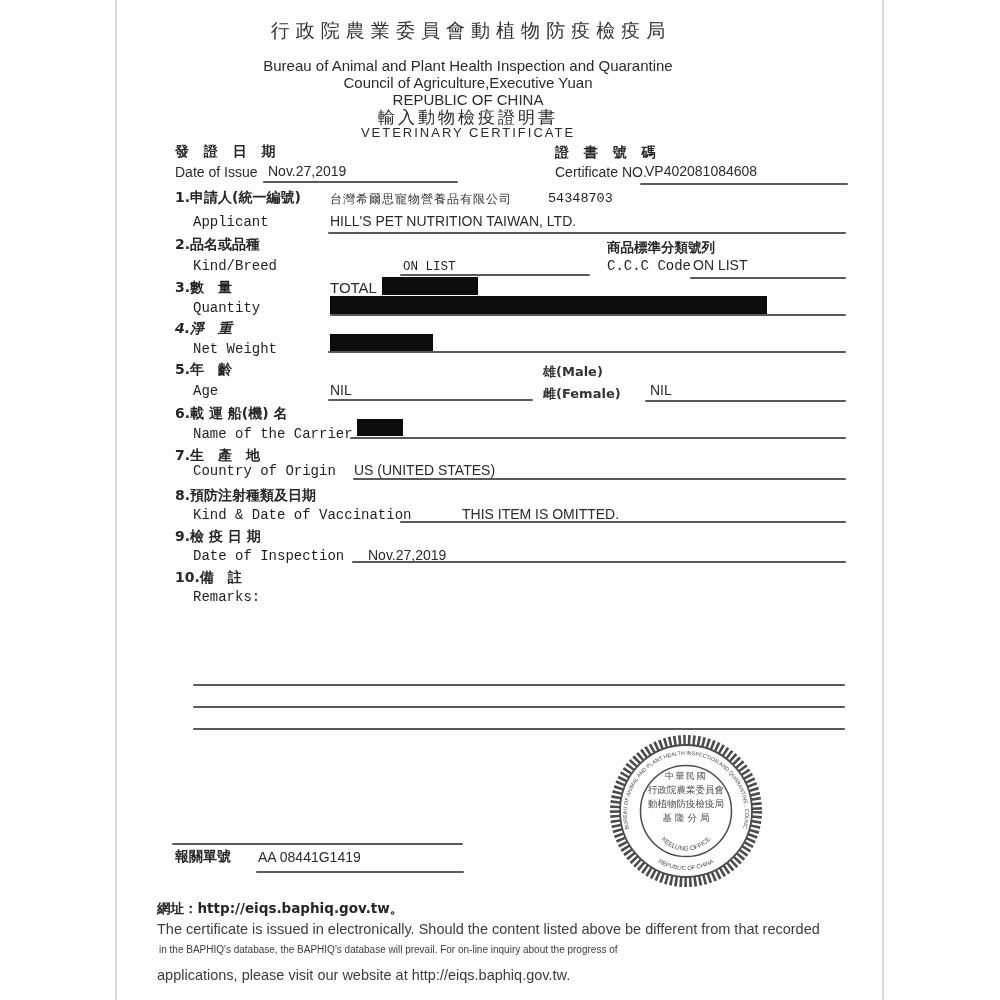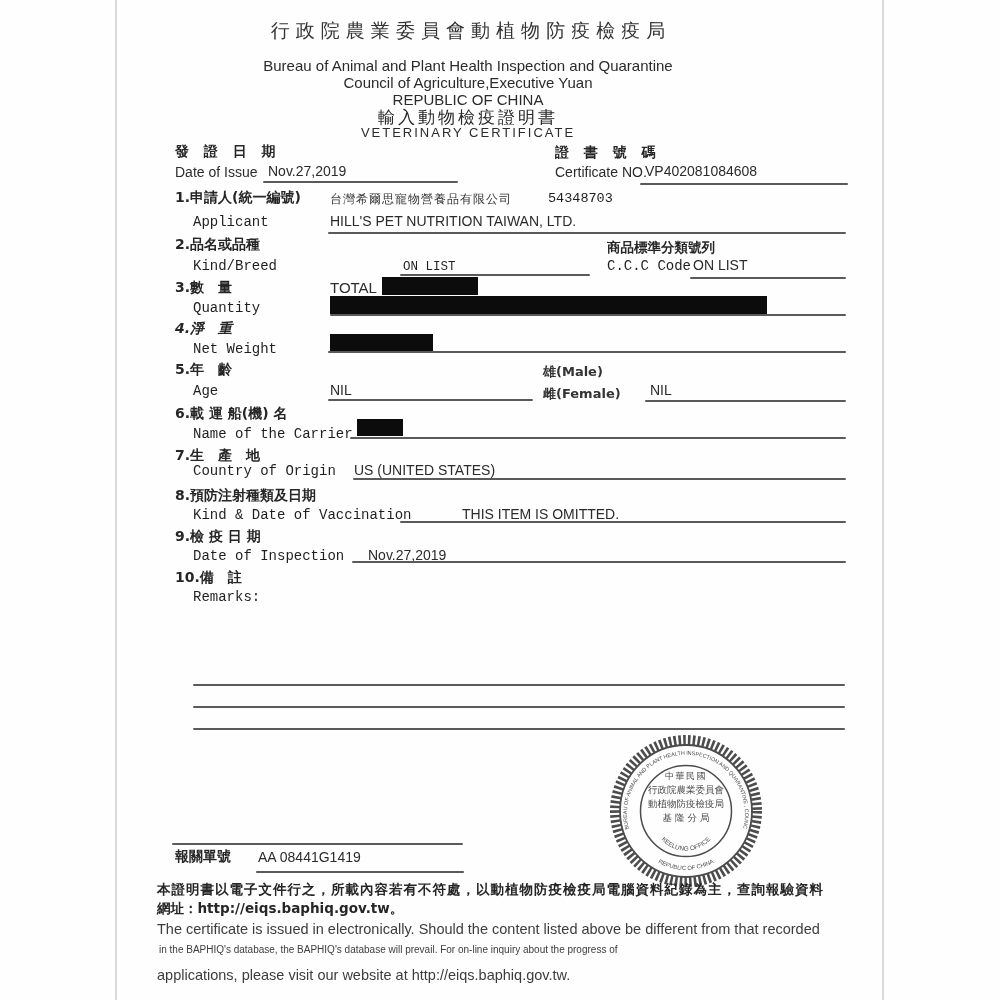--- a/index.html
+++ b/index.html
@@ -127,19 +127,18 @@
     <text font-size="6.4" font-family="Liberation Sans, sans-serif" text-anchor="middle">
       <textPath href="#sealOfficeArc" startOffset="50%">KEELUNG OFFICE</textPath>
     </text>
   </svg>
 
   <div class="rule" style="left:172px;top:843px;width:291px;"></div>
   <div class="abs cn" style="left:175px;top:848px;">報關單號</div>
   <div class="abs sans" style="left:258px;top:849px;">AA 08441G1419</div>
   <div class="rule" style="left:256px;top:871px;width:208px;"></div>
 
-  <div class="abs cn" style="left:157px;top:881px;font-size:13.5px;letter-spacing:1px;">本證明書以電子文件行之，所載內容若有不符處，以動植物防疫檢疫局電腦資料紀錄為主，查詢報驗資料</div>
   <div class="abs cn" style="left:157px;top:900px;font-size:13.5px;">網址：http://eiqs.baphiq.gov.tw。</div>
   <div class="abs sans" style="left:157px;top:921px;font-size:14.5px;color:#3c3c3c;">The certificate is issued in electronically. Should the content listed above be different from that recorded</div>
   <div class="abs sans" style="left:159px;top:944px;font-size:10px;color:#3c3c3c;">in the BAPHIQ's database, the BAPHIQ's database will prevail. For on-line inquiry about the progress of</div>
   <div class="abs sans" style="left:157px;top:967px;font-size:14.5px;color:#3c3c3c;">applications, please visit our website at http://eiqs.baphiq.gov.tw.</div>
 
 </div>
 
 </body></html>

